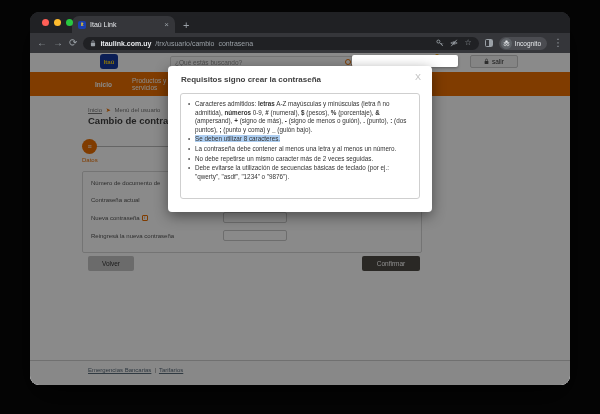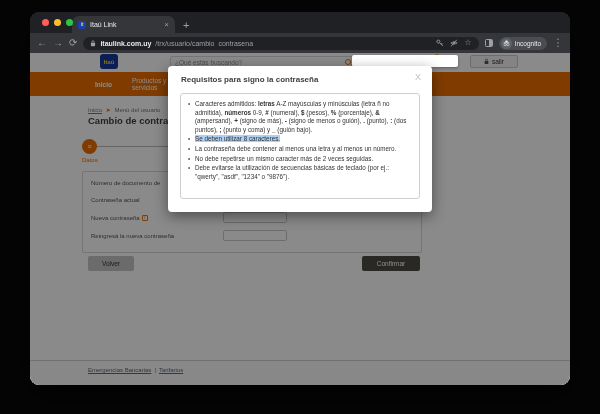--- a/index.html
+++ b/index.html
@@ -260,21 +260,21 @@
 
       <div class="page-footer">
         <div class="footer-links" id="footer-links"><span class="f-link">Emergencias Bancarias</span><span class="f-sep">|</span><span class="f-link">Tarifarios</span></div>
       </div>
 
       <div class="overlay"></div>
 
       <div class="elevated-box"></div>
 
       <div class="modal">
-        <div class="modal-title">Requisitos para signo la contraseña</div>
+        <div class="modal-title">Requisitos signo crear la contraseña</div>
         <div class="modal-x">X</div>
         <div class="modal-inner">
           <ul class="blist" id="bullet-list">
               <li><span>Caracteres admitidos: </span><b>letras</b><span> A-Z mayúsculas y minúsculas (letra ñ no admitida), </span><b>números</b><span> 0-9, </span><b>#</b><span> (numeral), </span><b>$</b><span> (pesos), </span><b>%</b><span> (porcentaje), </span><b>&amp;</b><span> (ampersand), </span><b>+</b><span> (signo de más), </span><b>-</b><span> (signo de menos o guión), </span><b>.</b><span> (punto), </span><b>:</b><span> (dos puntos), </span><b>;</b><span> (punto y coma) y </span><b>_</b><span> (guión bajo).</span></li>
               <li><span class="hl">Se deben utilizar 8 caracteres.</span></li>
               <li><span>La contraseña debe contener al menos una letra y al menos un número.</span></li>
               <li><span>No debe repetirse un mismo caracter más de 2 veces seguidas.</span></li>
               <li><span>Debe evitarse la utilización de secuencias básicas de teclado (por ej.: "qwerty", "asdf", "1234" o "9876").</span></li>
             </ul>
         </div>

